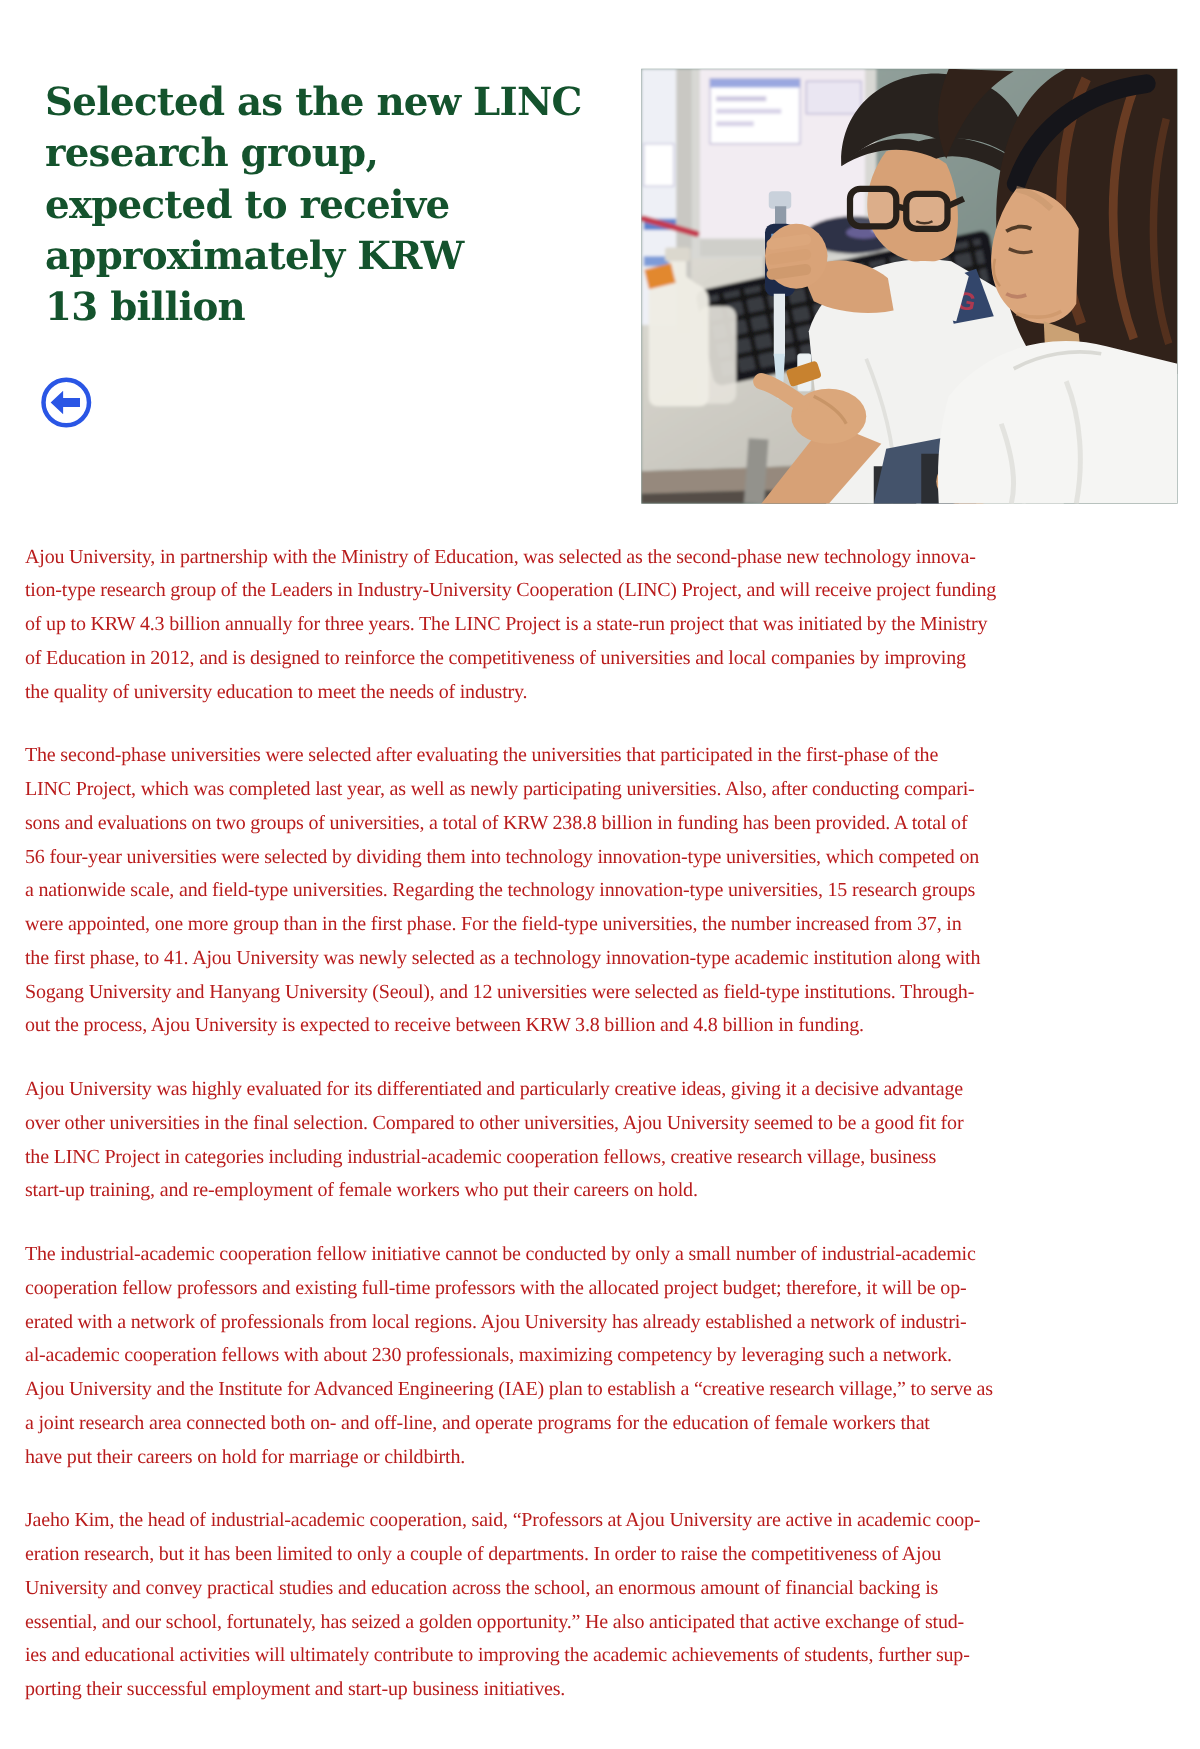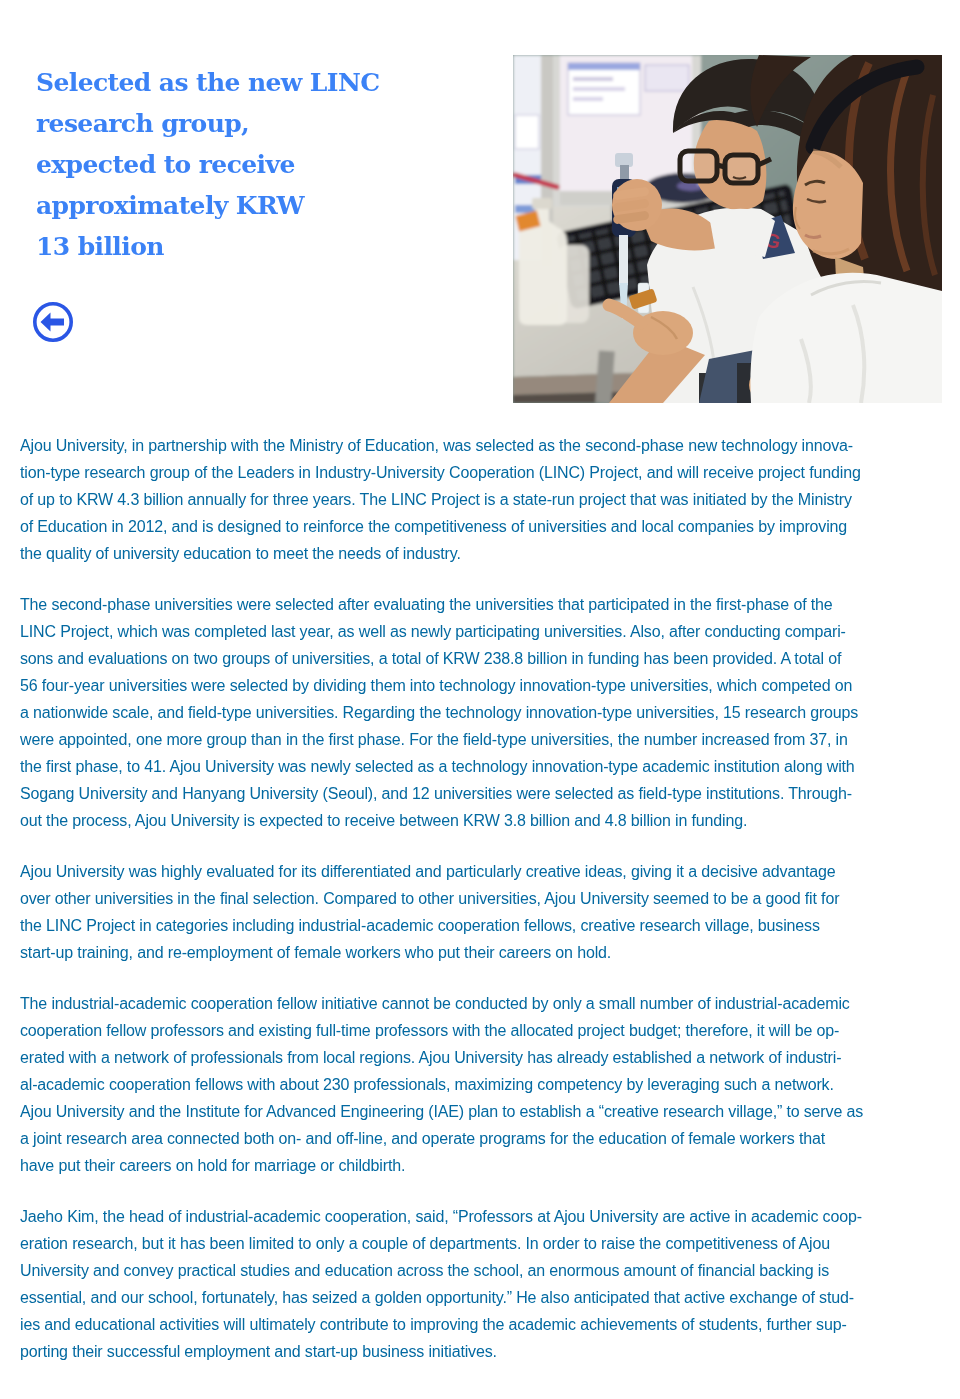--- a/index.html
+++ b/index.html
@@ -12,24 +12,24 @@
     font-family: "Liberation Sans", sans-serif;
   }
   .title {
     position: absolute;
     left: 36px;
     top: 62px;
     width: 478px;
     margin: 0;
     font-family: "DejaVu Serif", serif;
     font-weight: 700;
-    font-size: 25px;
+    font-size: 31px;
     line-height: 41px;
     letter-spacing: -0.6px;
-    color: #3b82f6;
+    color: #14532d;
     white-space: pre-line;
   }
   .back-btn {
     position: absolute;
     left: 31px;
     top: 300px;
     width: 44px;
     height: 44px;
     padding: 0;
     border: none;
@@ -49,25 +49,25 @@
   }
   .photo svg { display: block; }
   .article {
     position: absolute;
     left: 20px;
     top: 432px;
     width: 936px;
   }
   .article p {
     margin: 0 0 24px 0;
-    font-family: Liberation Sans, sans-serif;
+    font-family: Liberation Serif, serif;
     font-size: 16px;
     line-height: 27px;
     letter-spacing: -0.15px;
-    color: #0369a1;
+    color: #b91c1c;
     white-space: pre;
   }
 </style>
 </head>
 <body>
 
 <div class="page">
 
   <h1 class="title">Selected as the new LINC
 research group,

